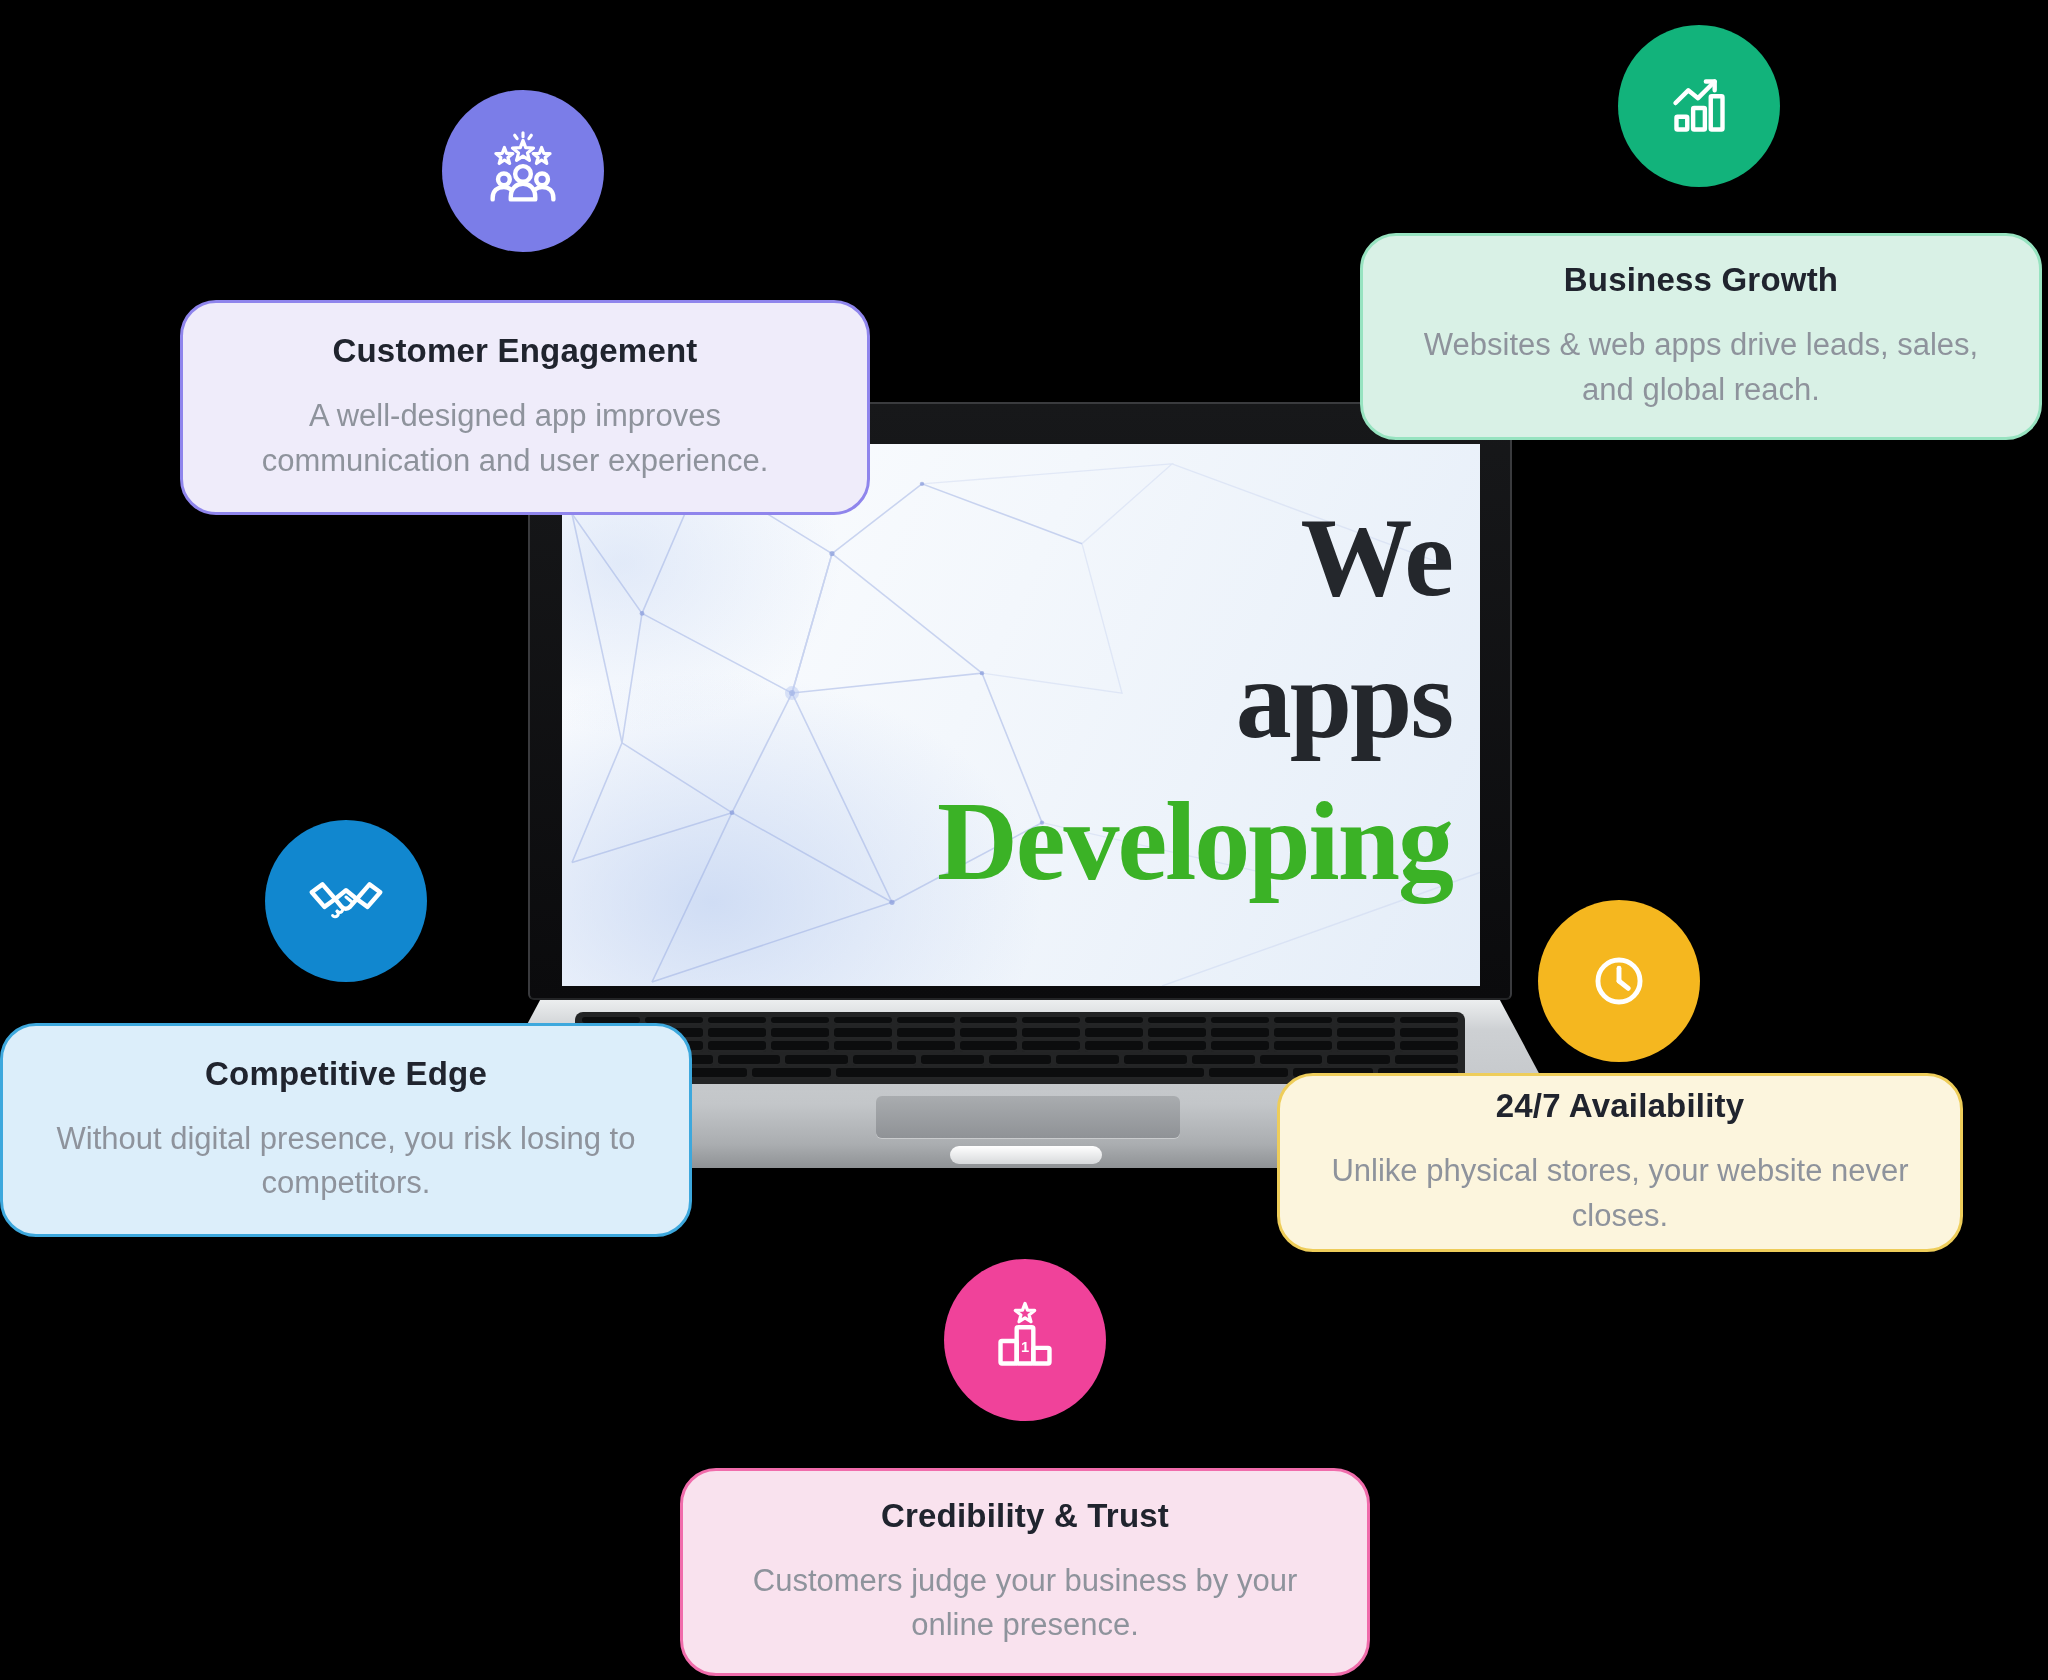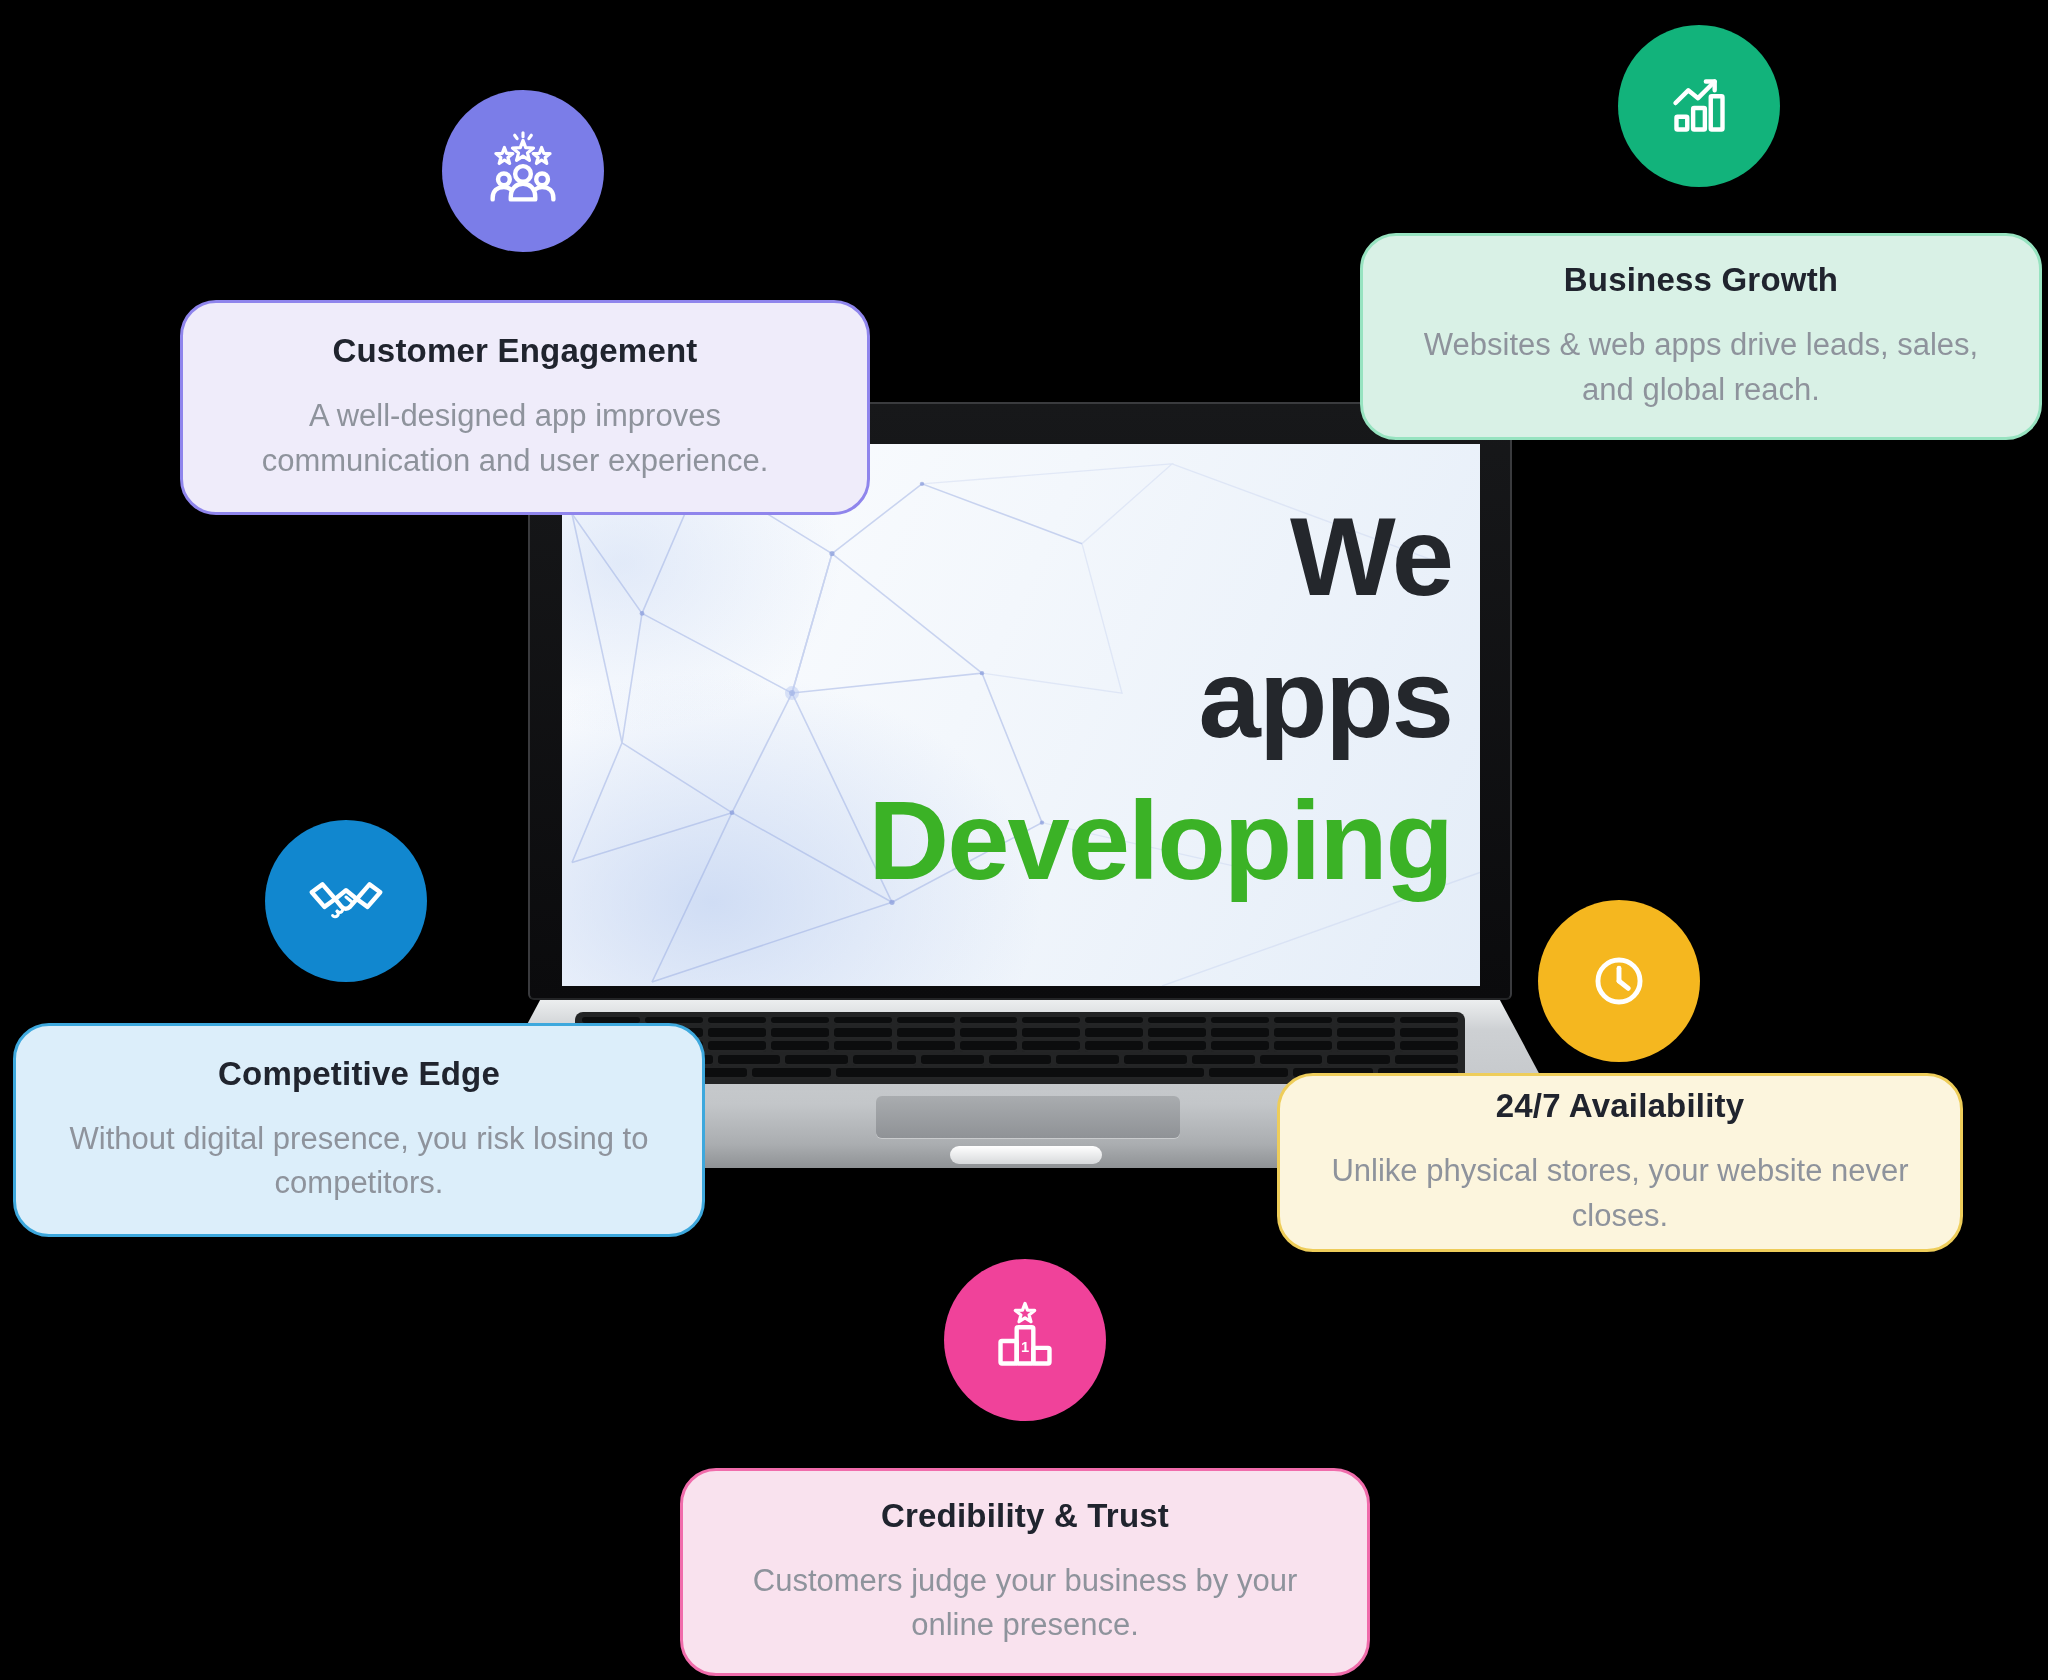--- a/index.html
+++ b/index.html
@@ -12,20 +12,21 @@
   .lt-screen{
     position:absolute;left:528px;top:402px;width:984px;height:598px;
     background:linear-gradient(180deg,#17181a,#0b0b0d);
     border:2px solid #3a3b3e;border-bottom-color:#232426;
     border-radius:22px 22px 6px 6px;box-sizing:border-box;
   }
   .lt-display{
     position:absolute;left:32px;top:40px;right:30px;bottom:12px;
     background:linear-gradient(115deg,#fdfeff 0%,#f3f7fc 45%,#e4edf8 100%);
     overflow:hidden;
+    font-family:Liberation Serif, serif;
   }
   .mesh{position:absolute;left:0;top:0;width:100%;height:100%;}
   .screen-text{
     position:absolute;right:28px;top:42px;text-align:right;
     font-size:112px;line-height:1.27;font-weight:bold;letter-spacing:-2px;
     color:var(--screen-text,#24272c);
   }
   .screen-text .line-accent{color:var(--screen-accent,#3bb226);}
   .lt-base{
     position:absolute;left:462px;top:1000px;width:1116px;height:168px;
@@ -67,21 +68,21 @@
     display:flex;flex-direction:column;justify-content:center;gap:24px;
     text-align:center;padding:30px 44px;
   }
   .card-title{font-size:33px;font-weight:bold;color:#20242e;letter-spacing:.2px;}
   .card-desc{font-size:31px;color:#8e939c;line-height:1.42;}
   .f-customer .feature-circle{left:442px;top:90px;}
   .f-customer .feature-card{left:180px;top:300px;width:690px;height:215px;padding-left:24px;}
   .f-growth .feature-circle{left:1618px;top:25px;}
   .f-growth .feature-card{left:1360px;top:233px;width:682px;height:207px;}
   .f-edge .feature-circle{left:265px;top:820px;}
-  .f-edge .feature-card{left:13px;top:1023px;width:692px;height:214px;}
+  .f-edge .feature-card{left:0;top:1023px;width:692px;height:214px;}
   .f-avail .feature-circle{left:1538px;top:900px;}
   .f-avail .feature-card{left:1277px;top:1073px;width:686px;height:179px;}
   .f-cred .feature-circle{left:944px;top:1259px;}
   .f-cred .feature-card{left:680px;top:1468px;width:690px;height:208px;}
 </style>
 </head>
 <body>
 
 <div id="canvas" style="--screen-text: #24272c; --screen-accent: #3bb226;">
 

